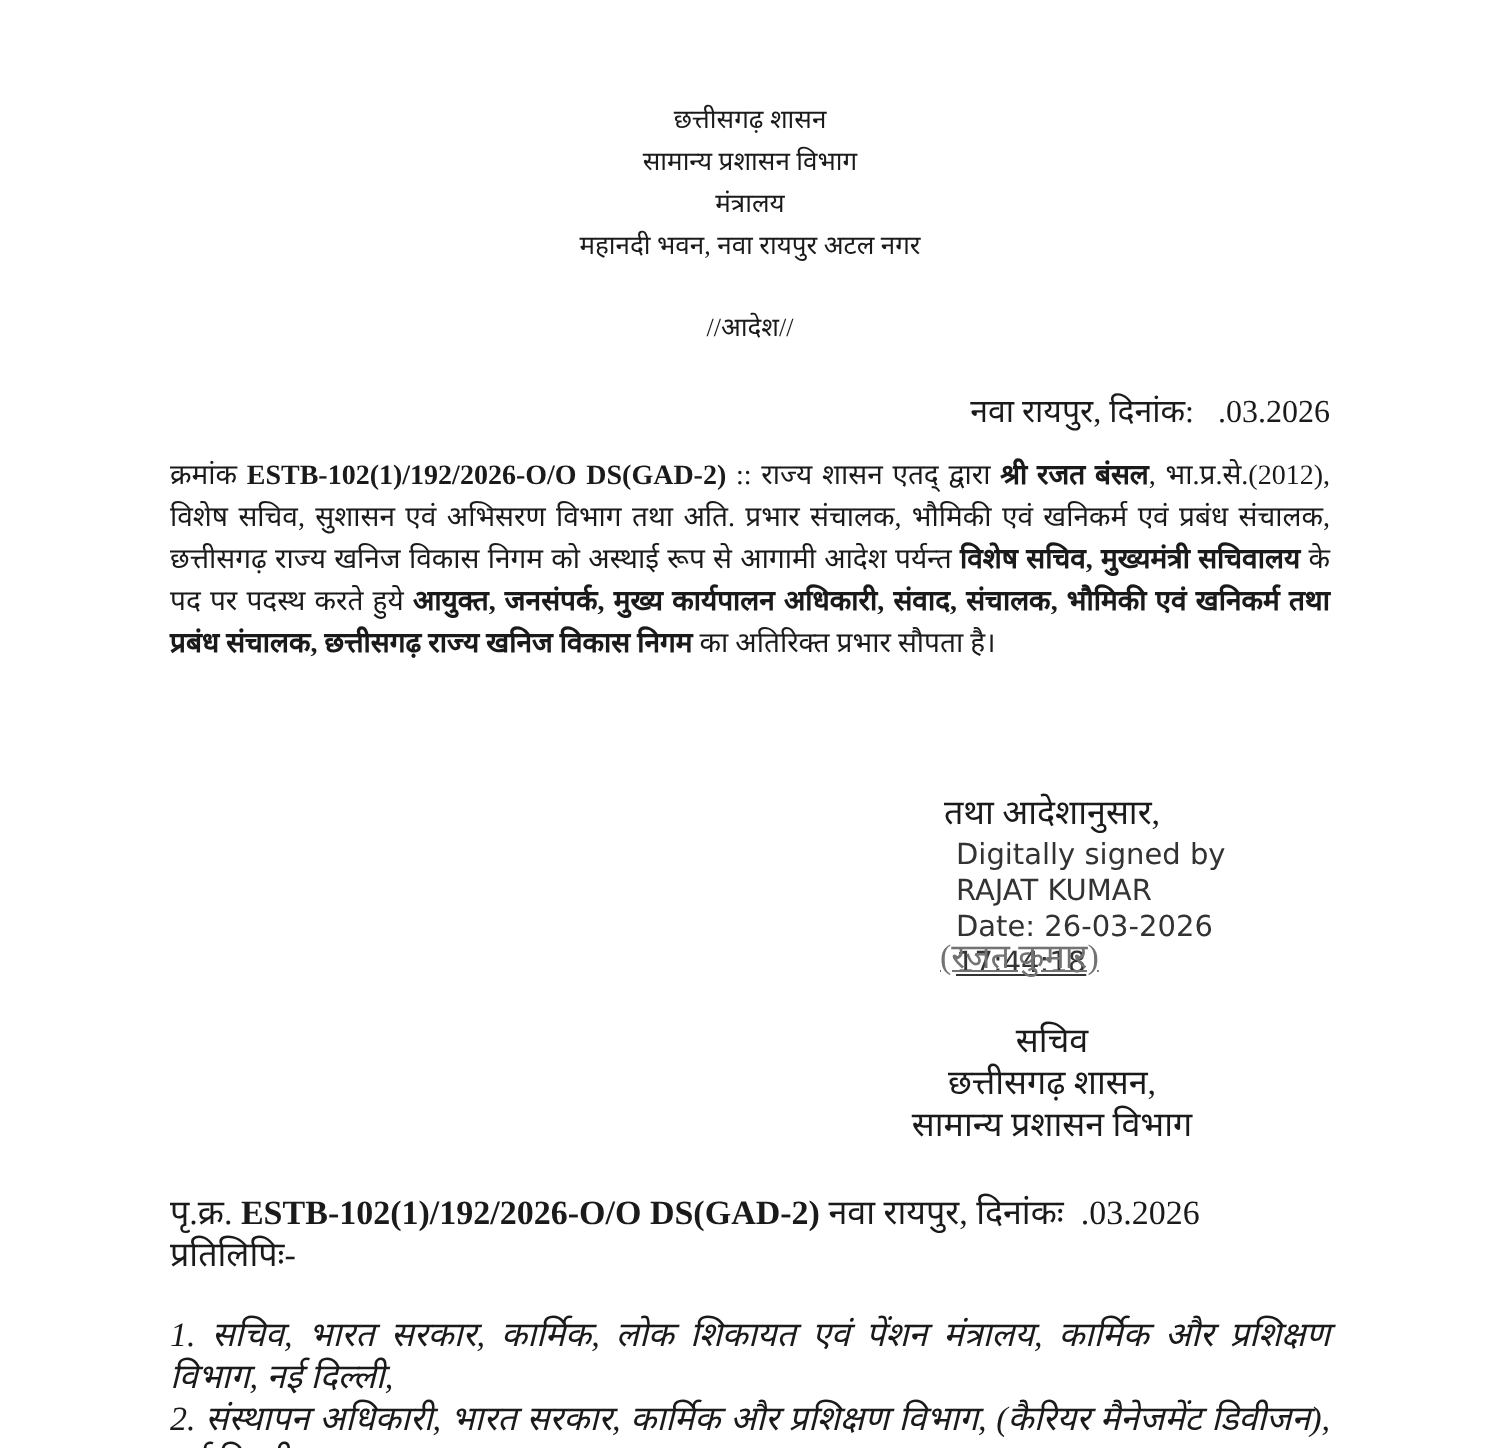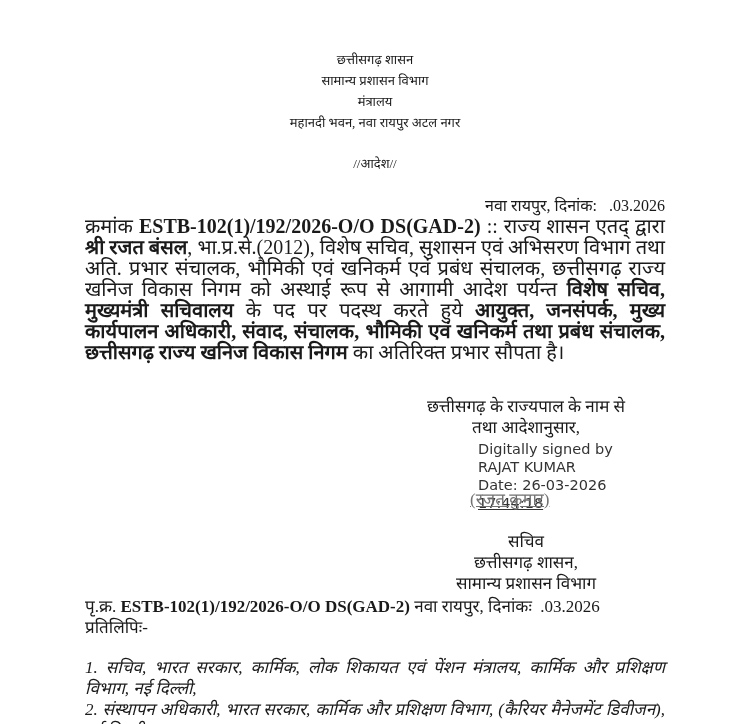--- a/index.html
+++ b/index.html
@@ -15,22 +15,22 @@
     text-align:center;font-size:13px;line-height:21px;
   }
   .order-title{margin-top:20px;}
 
   .date-line{
     position:absolute;top:194px;right:85px;
     font-size:16px;white-space:pre;
   }
 
   .order-para{
-    position:absolute;top:216px;left:85px;width:580px;margin:0;
-    font-size:20px;line-height:21px;text-align:justify;
+    position:absolute;top:228px;left:85px;width:580px;margin:0;
+    font-size:14px;line-height:21px;text-align:justify;
   }
   .b{font-weight:bold;}
 
   .sig-block{
     position:absolute;top:396px;left:398px;width:256px;
     text-align:center;font-size:17px;line-height:21px;
   }
   .digital-sig{
     text-align:left;margin-left:80px;margin-top:2px;
     font-family:"DejaVu Sans","Liberation Sans",sans-serif;
@@ -64,21 +64,20 @@
     <div>मंत्रालय</div>
     <div>महानदी भवन, नवा रायपुर अटल नगर</div>
     <div class="order-title">//आदेश//</div>
   </header>
 
   <div class="date-line">नवा रायपुर, दिनांक:   .03.2026</div>
 
   <p class="order-para"><span>क्रमांक </span><span class="b">ESTB-102(1)/192/2026-O/O DS(GAD-2)</span><span> :: राज्य शासन एतद् द्वारा </span><span class="b">श्री रजत बंसल</span><span>, भा.प्र.से.(2012), विशेष सचिव, सुशासन एवं अभिसरण विभाग तथा अति. प्रभार संचालक, भौमिकी एवं खनिकर्म एवं प्रबंध संचालक, छत्तीसगढ़ राज्य खनिज विकास निगम को अस्थाई रूप से आगामी आदेश पर्यन्त </span><span class="b">विशेष सचिव, मुख्यमंत्री सचिवालय</span><span> के पद पर पदस्थ करते हुये </span><span class="b">आयुक्त, जनसंपर्क, मुख्य कार्यपालन अधिकारी, संवाद, संचालक, भौमिकी एवं खनिकर्म तथा प्रबंध संचालक, छत्तीसगढ़ राज्य खनिज विकास निगम</span><span> का अतिरिक्त प्रभार सौपता है।</span></p>
 
   <div class="sig-block">
-    <div>छत्तीसगढ़ के राज्यपाल के नाम से</div>
     <div>तथा आदेशानुसार,</div>
 
     <div class="digital-sig">
       <div>Digitally signed by</div>
       <div>RAJAT KUMAR</div>
       <div>Date: 26-03-2026</div>
       <div class="overlap-row">
         <span class="sig-time">17:44:18</span>
         <span class="signer-name">(रजत कुमार)</span>
       </div>

